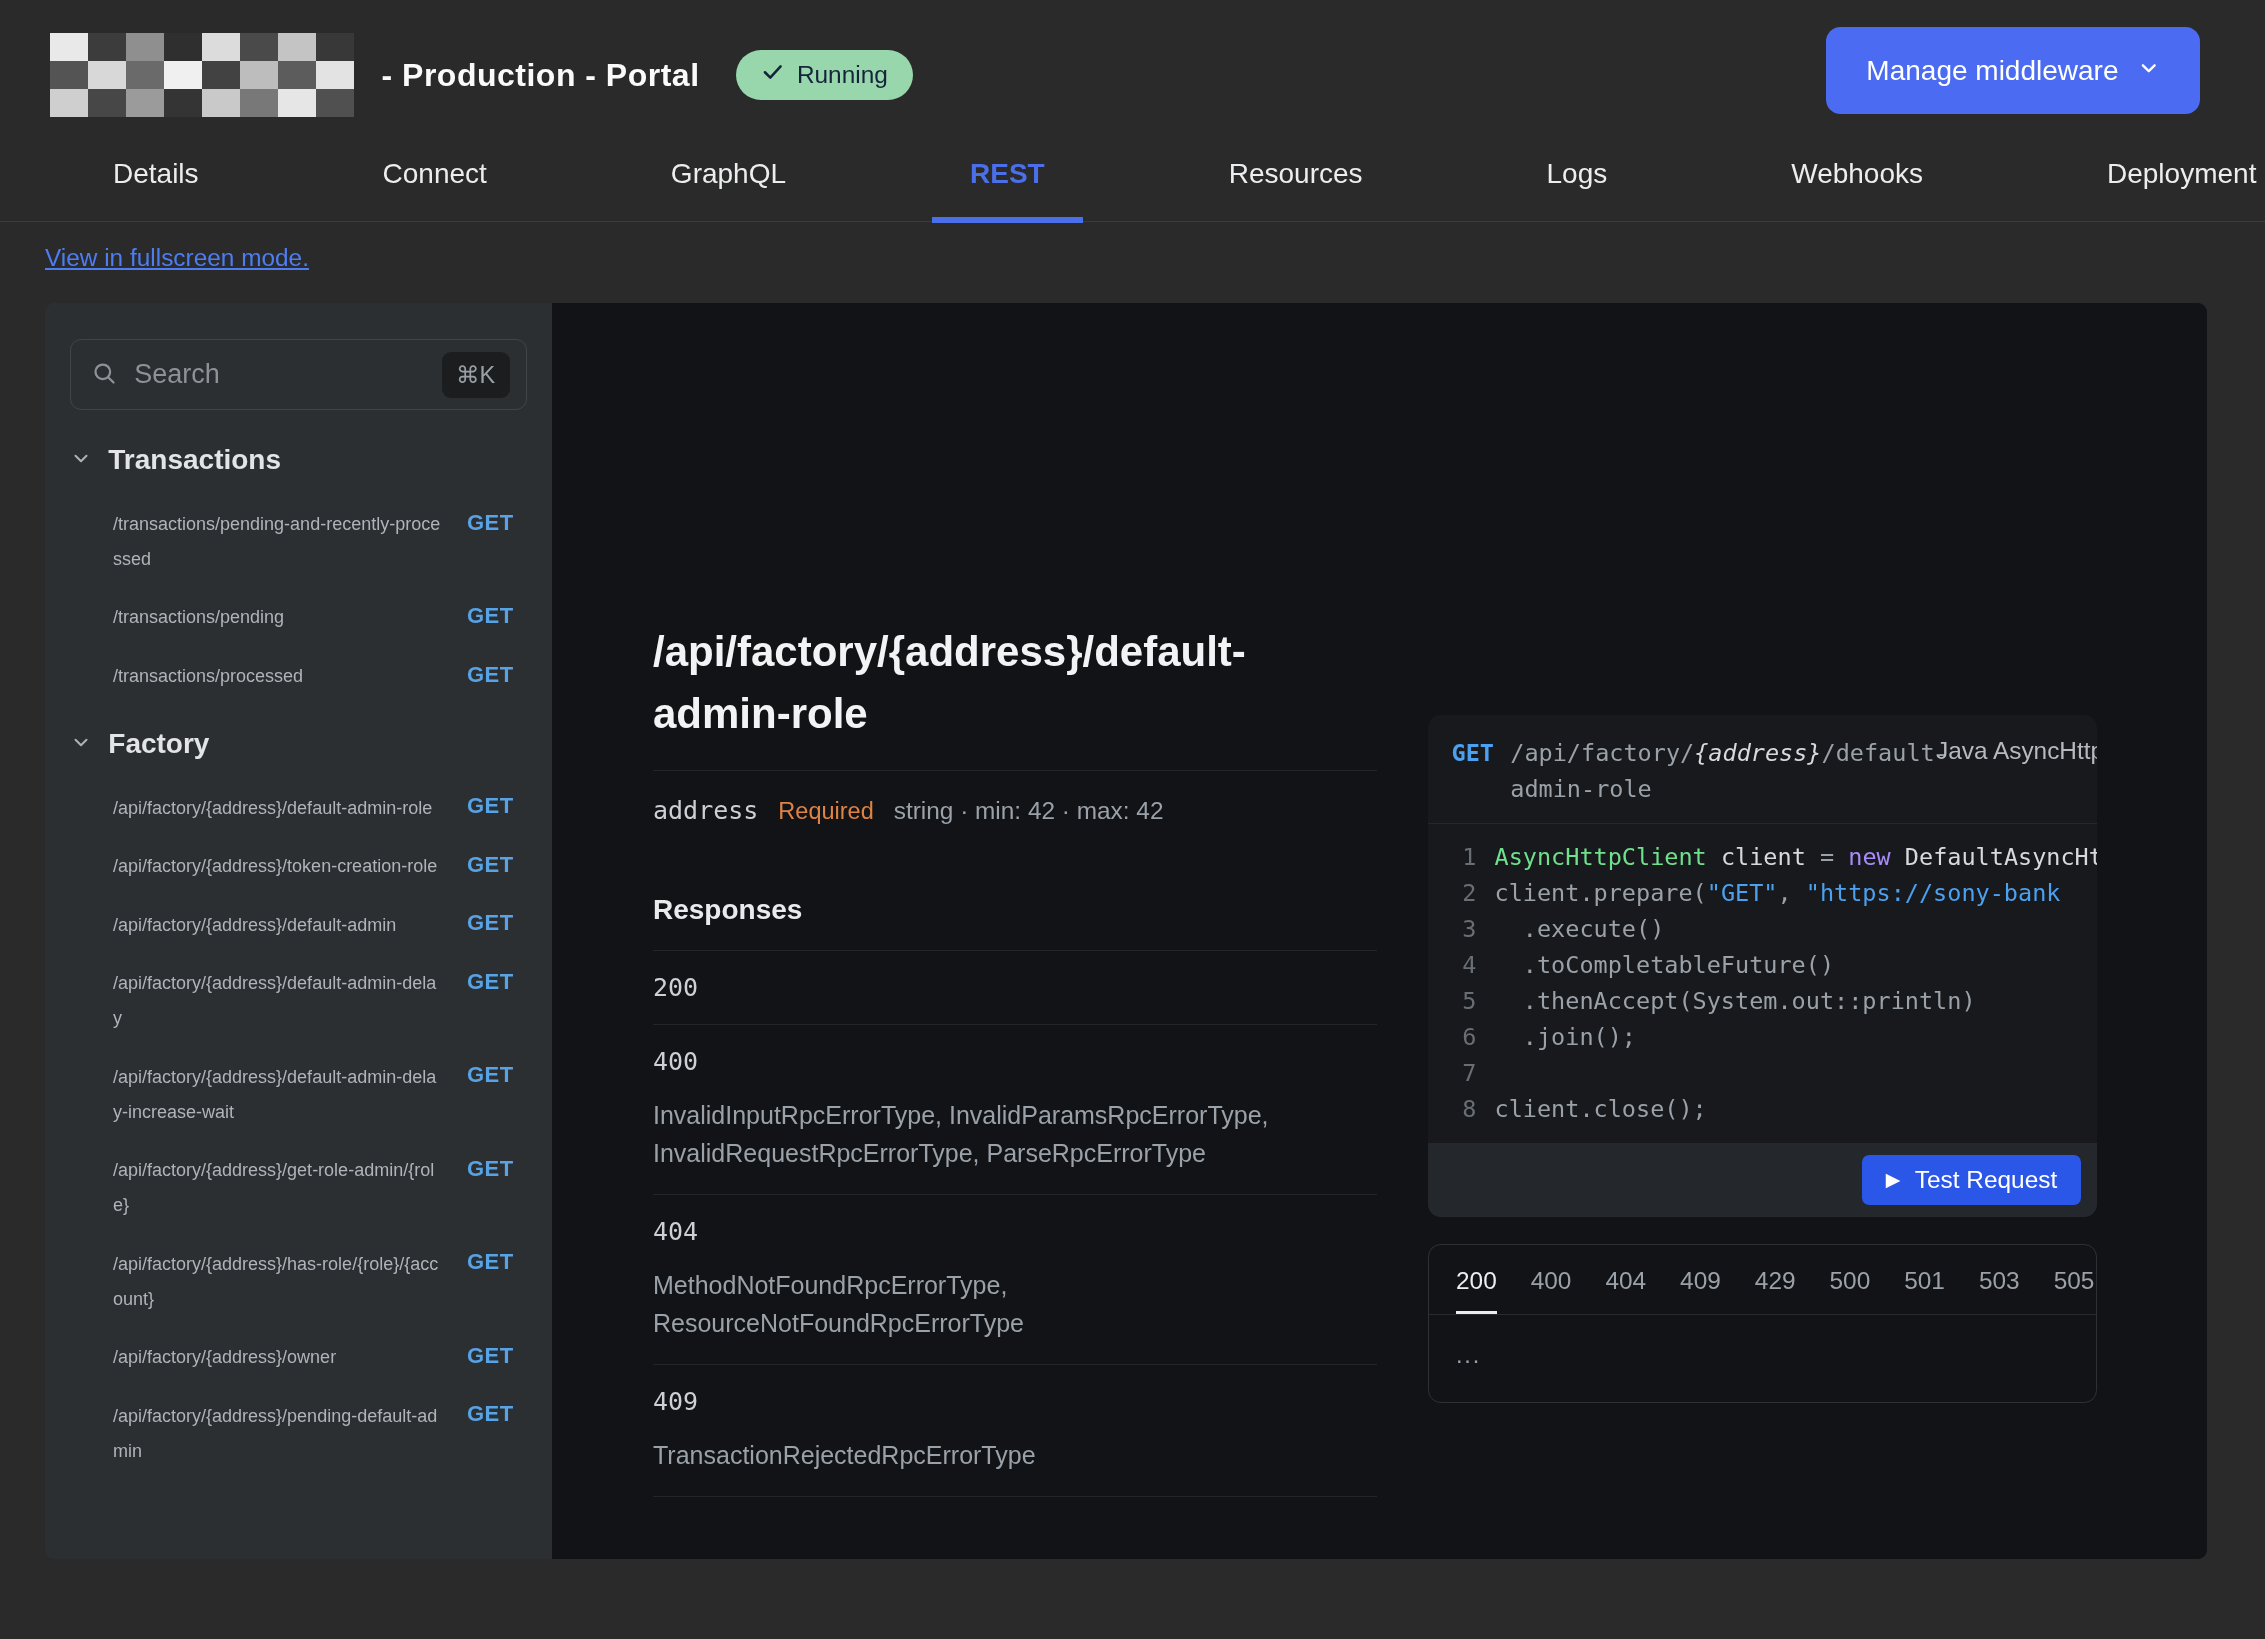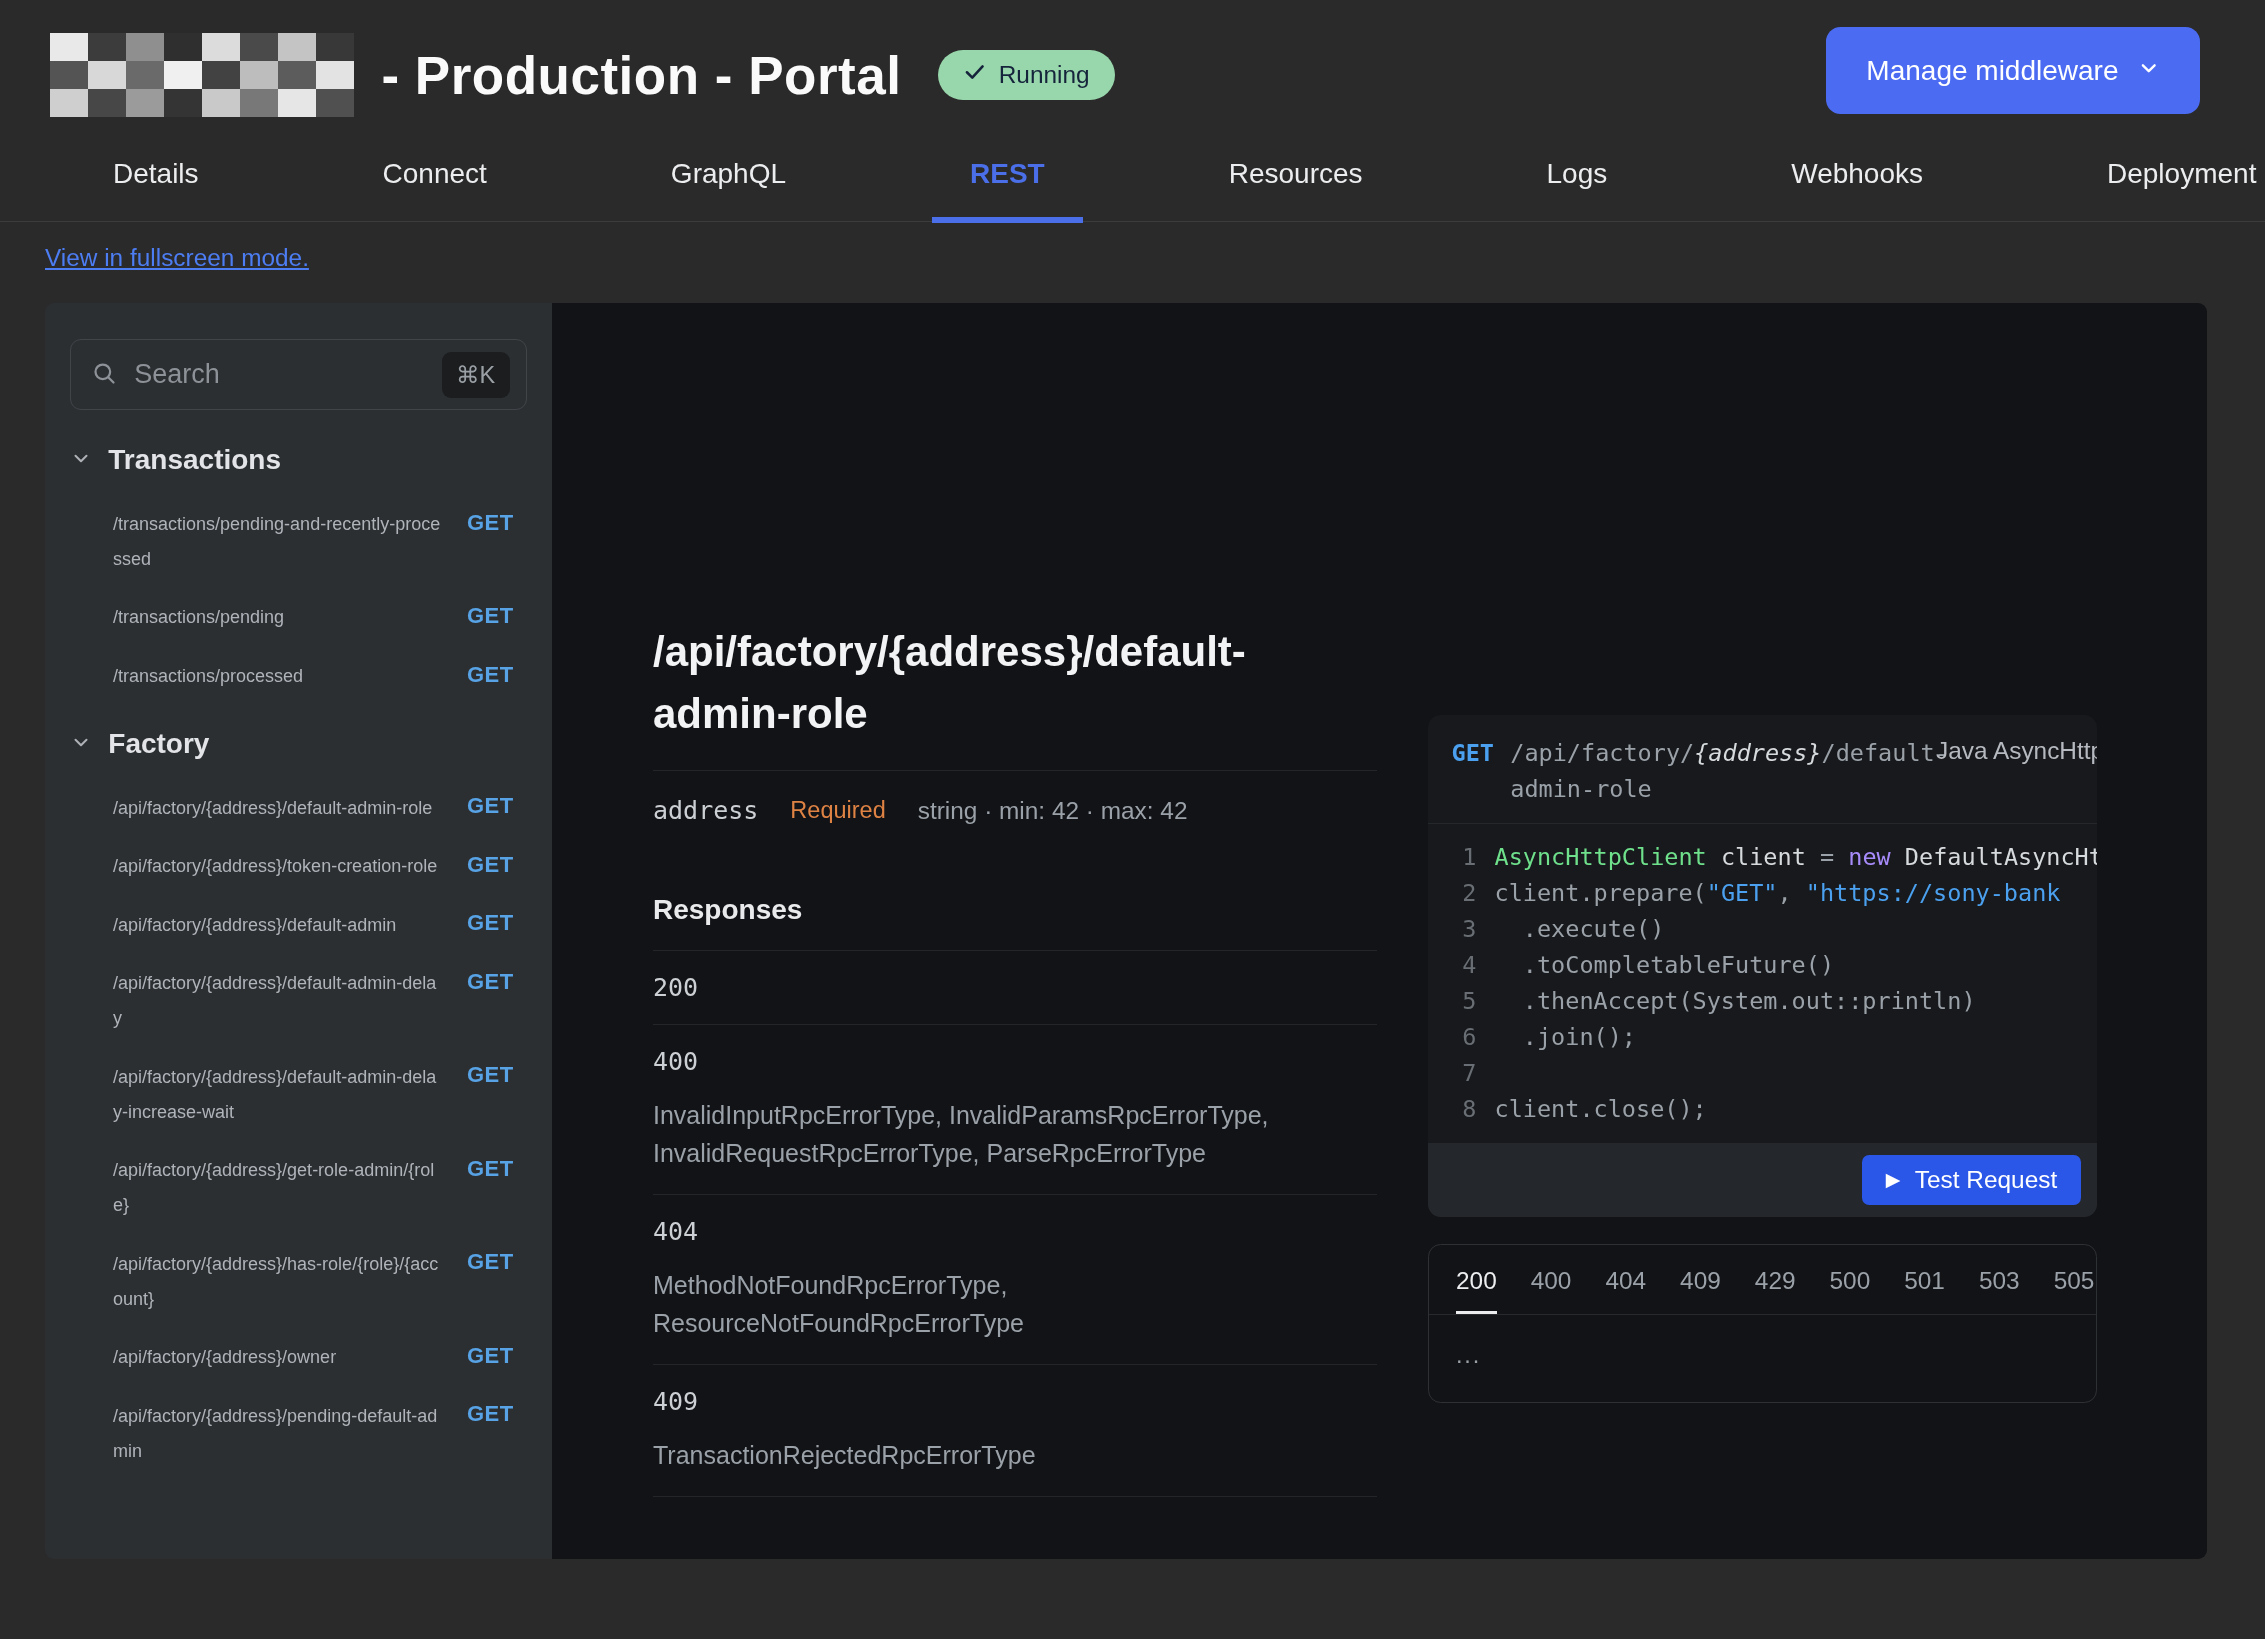--- a/index.html
+++ b/index.html
@@ -5,21 +5,21 @@
   * { box-sizing: border-box; margin: 0; padding: 0; }
   html,body { background:#2a2a2b; }
   body { font-family:"Liberation Sans", sans-serif; }
   .page { position:relative; width:2265px; height:1639px; background:#2a2a2b; overflow:hidden; }
 
   
   .app-header { position:relative; padding:33px 0 0 50px; height:136px; }
   .title-row { display:flex; align-items:center; gap:23.5px; }
   .mosaic { display:grid; grid-template-columns:repeat(8,38px); grid-auto-rows:28px; width:308px; }
   .mosaic i { display:block; }
-  .page-title { color:#fafafa; font-size:53px; font-weight:600; letter-spacing:0.5px; white-space:nowrap; }
+  .page-title { color:#fafafa; font-size:32px; font-weight:600; letter-spacing:0.5px; white-space:nowrap; }
   .status-badge { display:flex; align-items:center; gap:12.7px; background:#98d7ab; color:#15233b;
     font-size:24.4px; font-weight:500; border-radius:904px; padding:10px 25px; margin-left:12.7px; }
   .manage-btn { position:absolute; right:65px; top:27px; height:87px; display:flex; align-items:center; gap:18px;
     background:#4b6cf2; border:none; color:#fff; font-family:inherit; font-size:28px; font-weight:500;
     padding:0 40px; border-radius:14.5px; cursor:pointer; }
 
   
   .tab-bar { display:flex; justify-content:space-between; width:2325px; padding:22px 0 0 113px;
     border-bottom:1.8px solid #3a3c3e; }
   .tab { position:relative; color:#ecedee; font-size:28px; padding-bottom:31px; white-space:nowrap; cursor:pointer; }
@@ -46,21 +46,21 @@
   .ep-path { flex:1; padding-left:43px; padding-right:23.5px; color:#afb4ba; font-size:18px; line-height:35px; word-break:break-all; }
   .ep-method { flex:none; width:60px; color:#57a3e6; font-weight:700; font-size:22px; letter-spacing:0.5px; padding-top:2.7px; }
 
   
   .main { flex:1; display:flex; background:#121316; overflow:hidden; }
   .doc { width:876px; flex:none; padding:318px 51px 0 101px; }
   .doc-title { color:#f2f3f4; font-size:42px; font-weight:700; line-height:62px; word-break:break-word; }
   .doc-h2 { color:#e8eaec; font-size:28px; font-weight:600; }
   .mt-pp { margin-top:43px; }
   .doc-div { border:none; border-top:0.9px solid rgba(255,255,255,.08); margin-top:25px; }
-  .param-row { display:flex; align-items:center; gap:32px; margin-top:25px; flex-wrap:wrap; }
+  .param-row { display:flex; align-items:flex-end; gap:20px; margin-top:25px; flex-wrap:wrap; }
   .param-name { font-family:"DejaVu Sans Mono", monospace; font-size:25px; color:#ccd0d4; }
   .param-req { color:#df8344; font-size:23.5px; }
   .param-meta { color:#9aa1a8; font-size:24.4px; }
   .param-desc { margin-top:20px; color:#9aa1a8; font-size:25px; }
   .mt-resp { margin-top:69px; }
   .resp-list { margin-top:23.5px; border-top:0.9px solid rgba(255,255,255,.08); }
   .resp-row { padding:22px 0; border-bottom:0.9px solid rgba(255,255,255,.08); }
   .resp-code { font-family:"DejaVu Sans Mono", monospace; font-size:25px; color:#ccd0d4; }
   .resp-desc { margin-top:20px; color:#9aa1a8; font-size:25px; line-height:38px; }
   .resp-desc:empty { display:none; }

